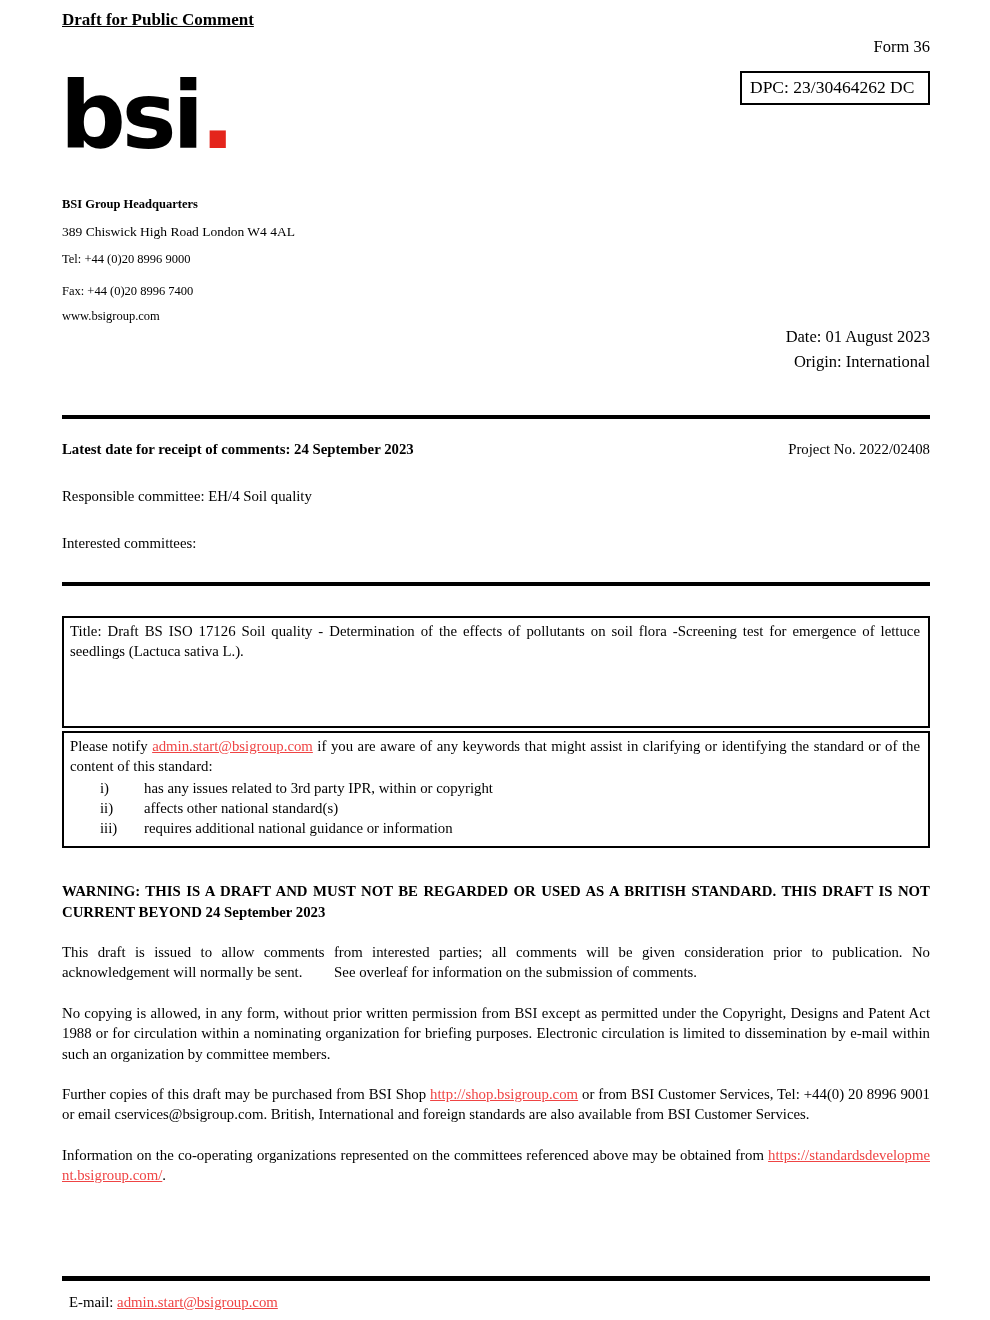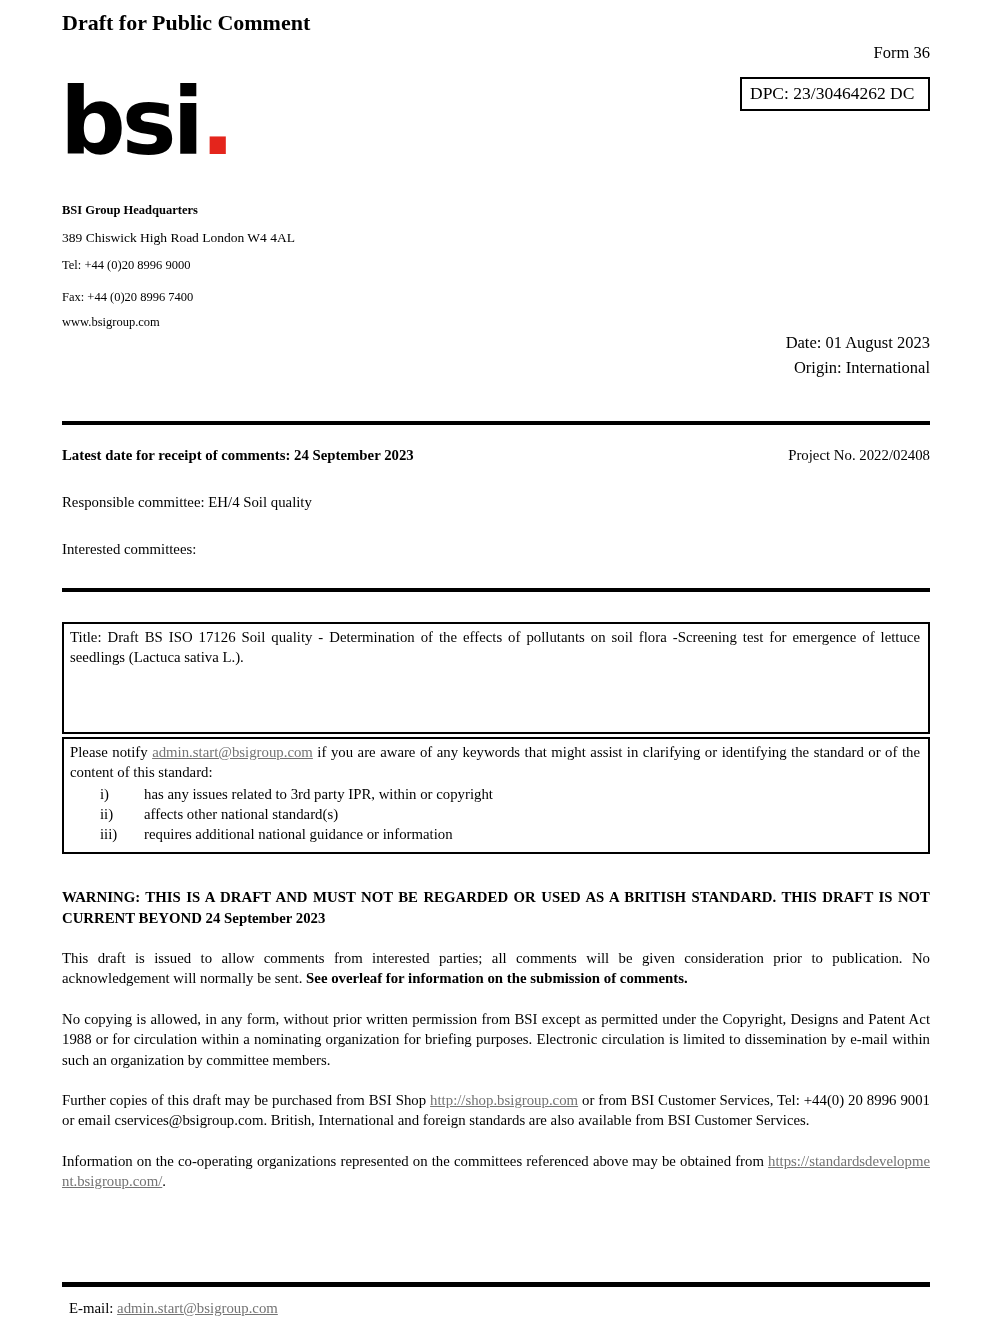--- a/index.html
+++ b/index.html
@@ -8,21 +8,21 @@
     position: relative;
     width: 990px;
     height: 1320px;
     margin: 0 auto;
     background: #ffffff;
     font-family: "Liberation Serif", serif;
     color: #000000;
     padding: 10px 60px 0 62px;
     overflow: hidden;
   }
-  .draft-label { font-size: 22px; font-weight: bold; }
+  .draft-label { font-size: 17px; font-weight: bold; text-decoration: underline; }
   .form-row { text-align: right; margin-top: 7px; font-size: 16.5px; }
   .logo-dpc-row { display: flex; justify-content: space-between; align-items: flex-start; margin-top: 14px; }
   .logo {
     font-family: "DejaVu Sans", sans-serif;
     font-weight: bold;
     font-size: 92px;
     line-height: 1.0;
     letter-spacing: -4px;
     margin-left: -2px;
   }
@@ -56,23 +56,23 @@
     line-height: 1.36;
     text-align: justify;
   }
   .title-box { margin-top: 30px; min-height: 112px; }
   .notify-box { margin-top: 3px; min-height: 104px; }
   .notify-list { margin-top: 2px; }
   .notify-item { display: flex; padding-left: 30px; line-height: 1.36; }
   .notify-num { width: 44px; flex: 0 0 44px; }
   .body-para { margin-top: 20px; font-size: 14.8px; line-height: 1.38; text-align: justify; }
   .warning { margin-top: 33px; font-weight: bold; }
-  .bold-inline { font-weight: bold; }
+  .bold-inline { font-weight: normal; margin-left: 28px; }
   a.doc-link, .doc-link {
-    color: #737373;
+    color: #ef4444;
     text-decoration: underline;
     cursor: pointer;
   }
   .break-link { word-break: break-all; }
   .email-line { margin-top: 13px; font-size: 14.8px; padding-left: 7px; }
 </style>
 </head>
 <body>
 
 <div class="page">

